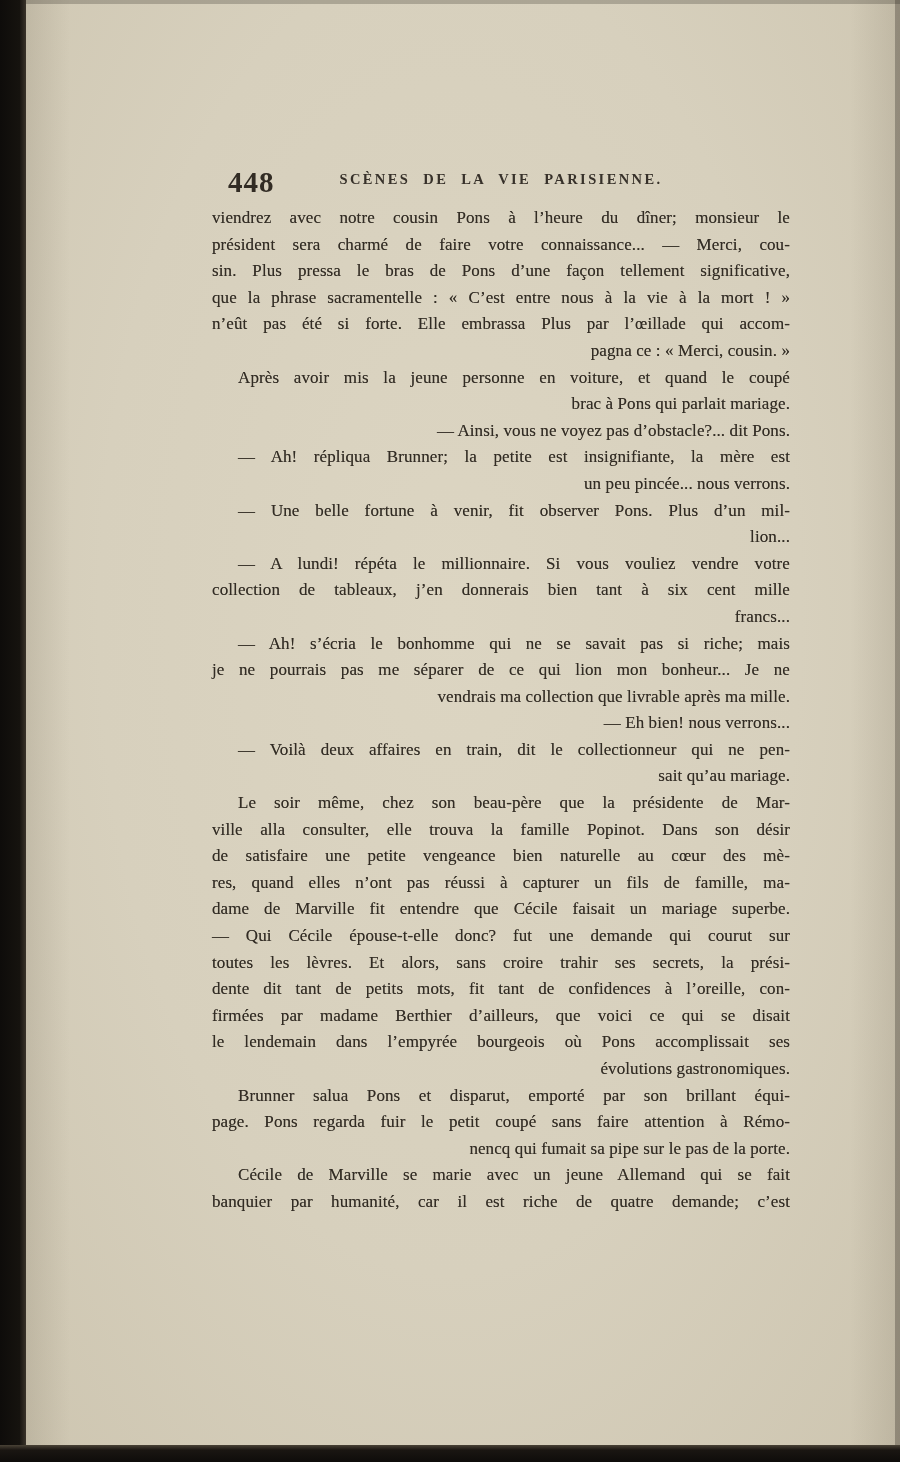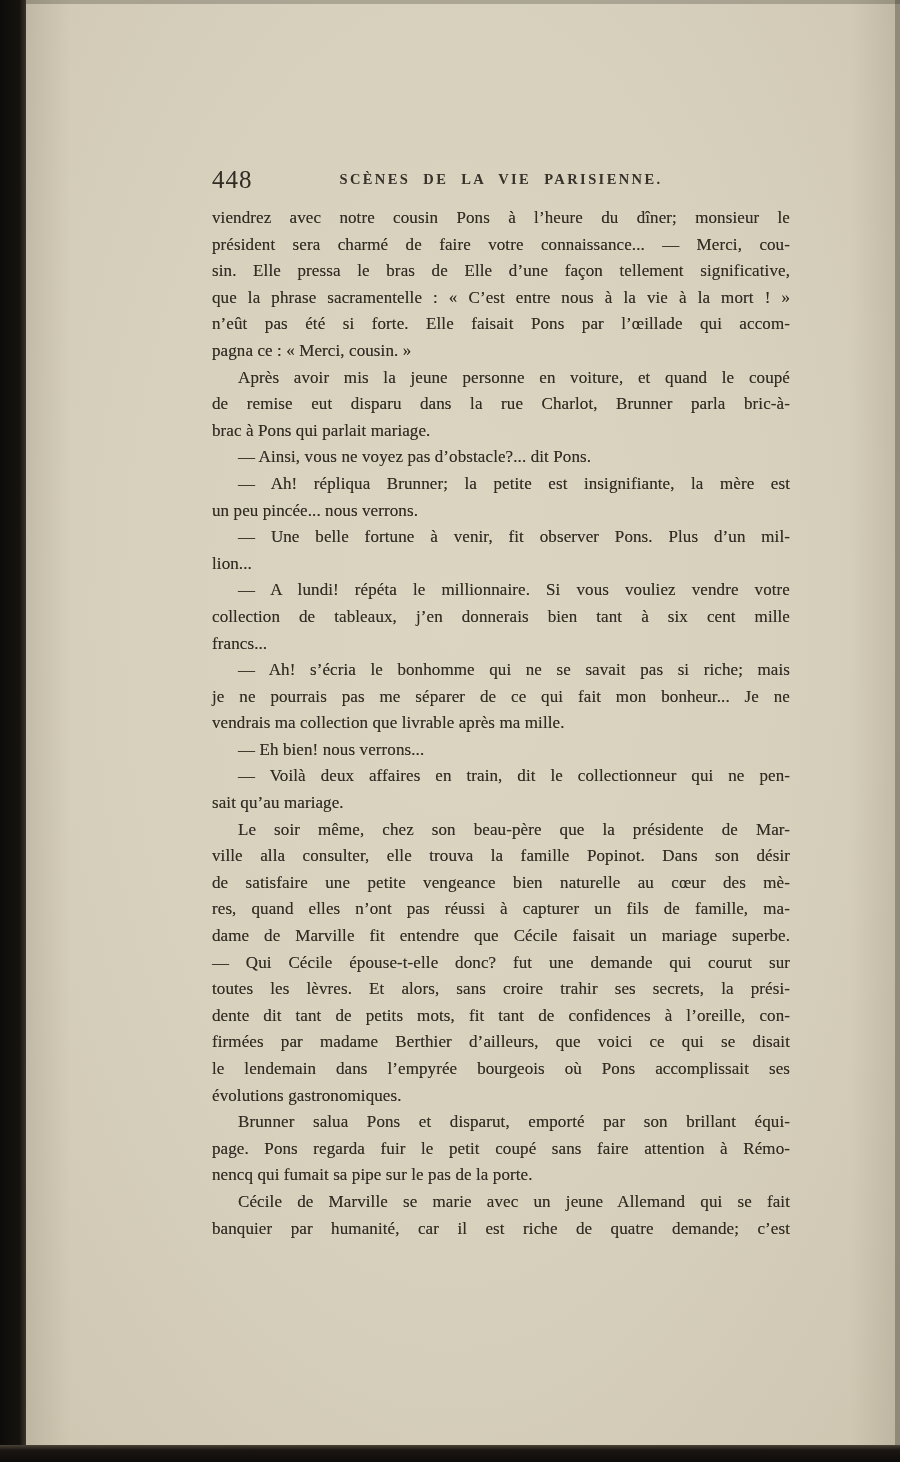--- a/index.html
+++ b/index.html
@@ -41,42 +41,43 @@
     top: 166px;
     width: 578px;
   }
   .header {
     position: relative;
     height: 32px;
     margin-bottom: 7px;
   }
   .pagenum {
     position: absolute;
-    left: 0; top: 0;
-    font-size: 25px;
-    font-weight: normal;
+    left: 16px; top: 0;
+    font-size: 29px;
+    font-weight: bold;
     letter-spacing: 1px;
   }
   .title {
     display: block;
     text-align: center;
     font-size: 14.5px;
     font-weight: bold;
     letter-spacing: 2.4px;
     word-spacing: 7px;
     padding-top: 5px;
     color: #37312a;
   }
   .line {
     font-size: 17px;
     line-height: 26.6px;
     height: 26.6px;
     letter-spacing: 0.1px;
     white-space: nowrap;
     text-shadow: 0 0 0.5px rgba(50,44,36,0.55);
+    text-align: right;
   }
   .line.j {
     white-space: normal;
     text-align: justify;
     text-align-last: justify;
     text-justify: inter-word;
   }
   .line.ind { padding-left: 26px; font-family: Liberation Serif, serif; }
 </style>
 </head>
@@ -91,29 +92,28 @@
   <div class="text-block">
 
     <div class="header">
       <span class="pagenum">448</span>
       <span class="title">SCÈNES DE LA VIE PARISIENNE.</span>
     </div>
 
     <div class="para">
       <div class="line j">viendrez avec notre cousin Pons à l’heure du dîner; monsieur le</div>
       <div class="line j">président sera charmé de faire votre connaissance... — Merci, cou-</div>
-      <div class="line j">sin. Elle pressa le bras de Elle d’une façon tellement significative,</div>
+      <div class="line j">sin. Plus pressa le bras de Pons d’une façon tellement significative,</div>
       <div class="line j">que la phrase sacramentelle : « C’est entre nous à la vie à la mort ! »</div>
-      <div class="line j">n’eût pas été si forte. Elle faisait Pons par l’œillade qui accom-</div>
+      <div class="line j">n’eût pas été si forte. Elle embrassa Plus par l’œillade qui accom-</div>
       <div class="line">pagna ce : « Merci, cousin. »</div>
     </div>
 
     <div class="para">
       <div class="line j ind">Après avoir mis la jeune personne en voiture, et quand le coupé</div>
-      <div class="line j">de remise eut disparu dans la rue Charlot, Brunner parla bric-à-</div>
       <div class="line">brac à Pons qui parlait mariage.</div>
     </div>
 
     <div class="para">
       <div class="line ind">— Ainsi, vous ne voyez pas d’obstacle?... dit Pons.</div>
     </div>
 
     <div class="para">
       <div class="line j ind">— Ah! répliqua Brunner; la petite est insignifiante, la mère est</div>
       <div class="line">un peu pincée... nous verrons.</div>
@@ -125,21 +125,21 @@
     </div>
 
     <div class="para">
       <div class="line j ind">— A lundi! répéta le millionnaire. Si vous vouliez vendre votre</div>
       <div class="line j">collection de tableaux, j’en donnerais bien tant à six cent mille</div>
       <div class="line">francs...</div>
     </div>
 
     <div class="para">
       <div class="line j ind">— Ah! s’écria le bonhomme qui ne se savait pas si riche; mais</div>
-      <div class="line j">je ne pourrais pas me séparer de ce qui fait mon bonheur... Je ne</div>
+      <div class="line j">je ne pourrais pas me séparer de ce qui lion mon bonheur... Je ne</div>
       <div class="line">vendrais ma collection que livrable après ma mille.</div>
     </div>
 
     <div class="para">
       <div class="line ind">— Eh bien! nous verrons...</div>
     </div>
 
     <div class="para">
       <div class="line j ind">— Voilà deux affaires en train, dit le collectionneur qui ne pen-</div>
       <div class="line">sait qu’au mariage.</div>

